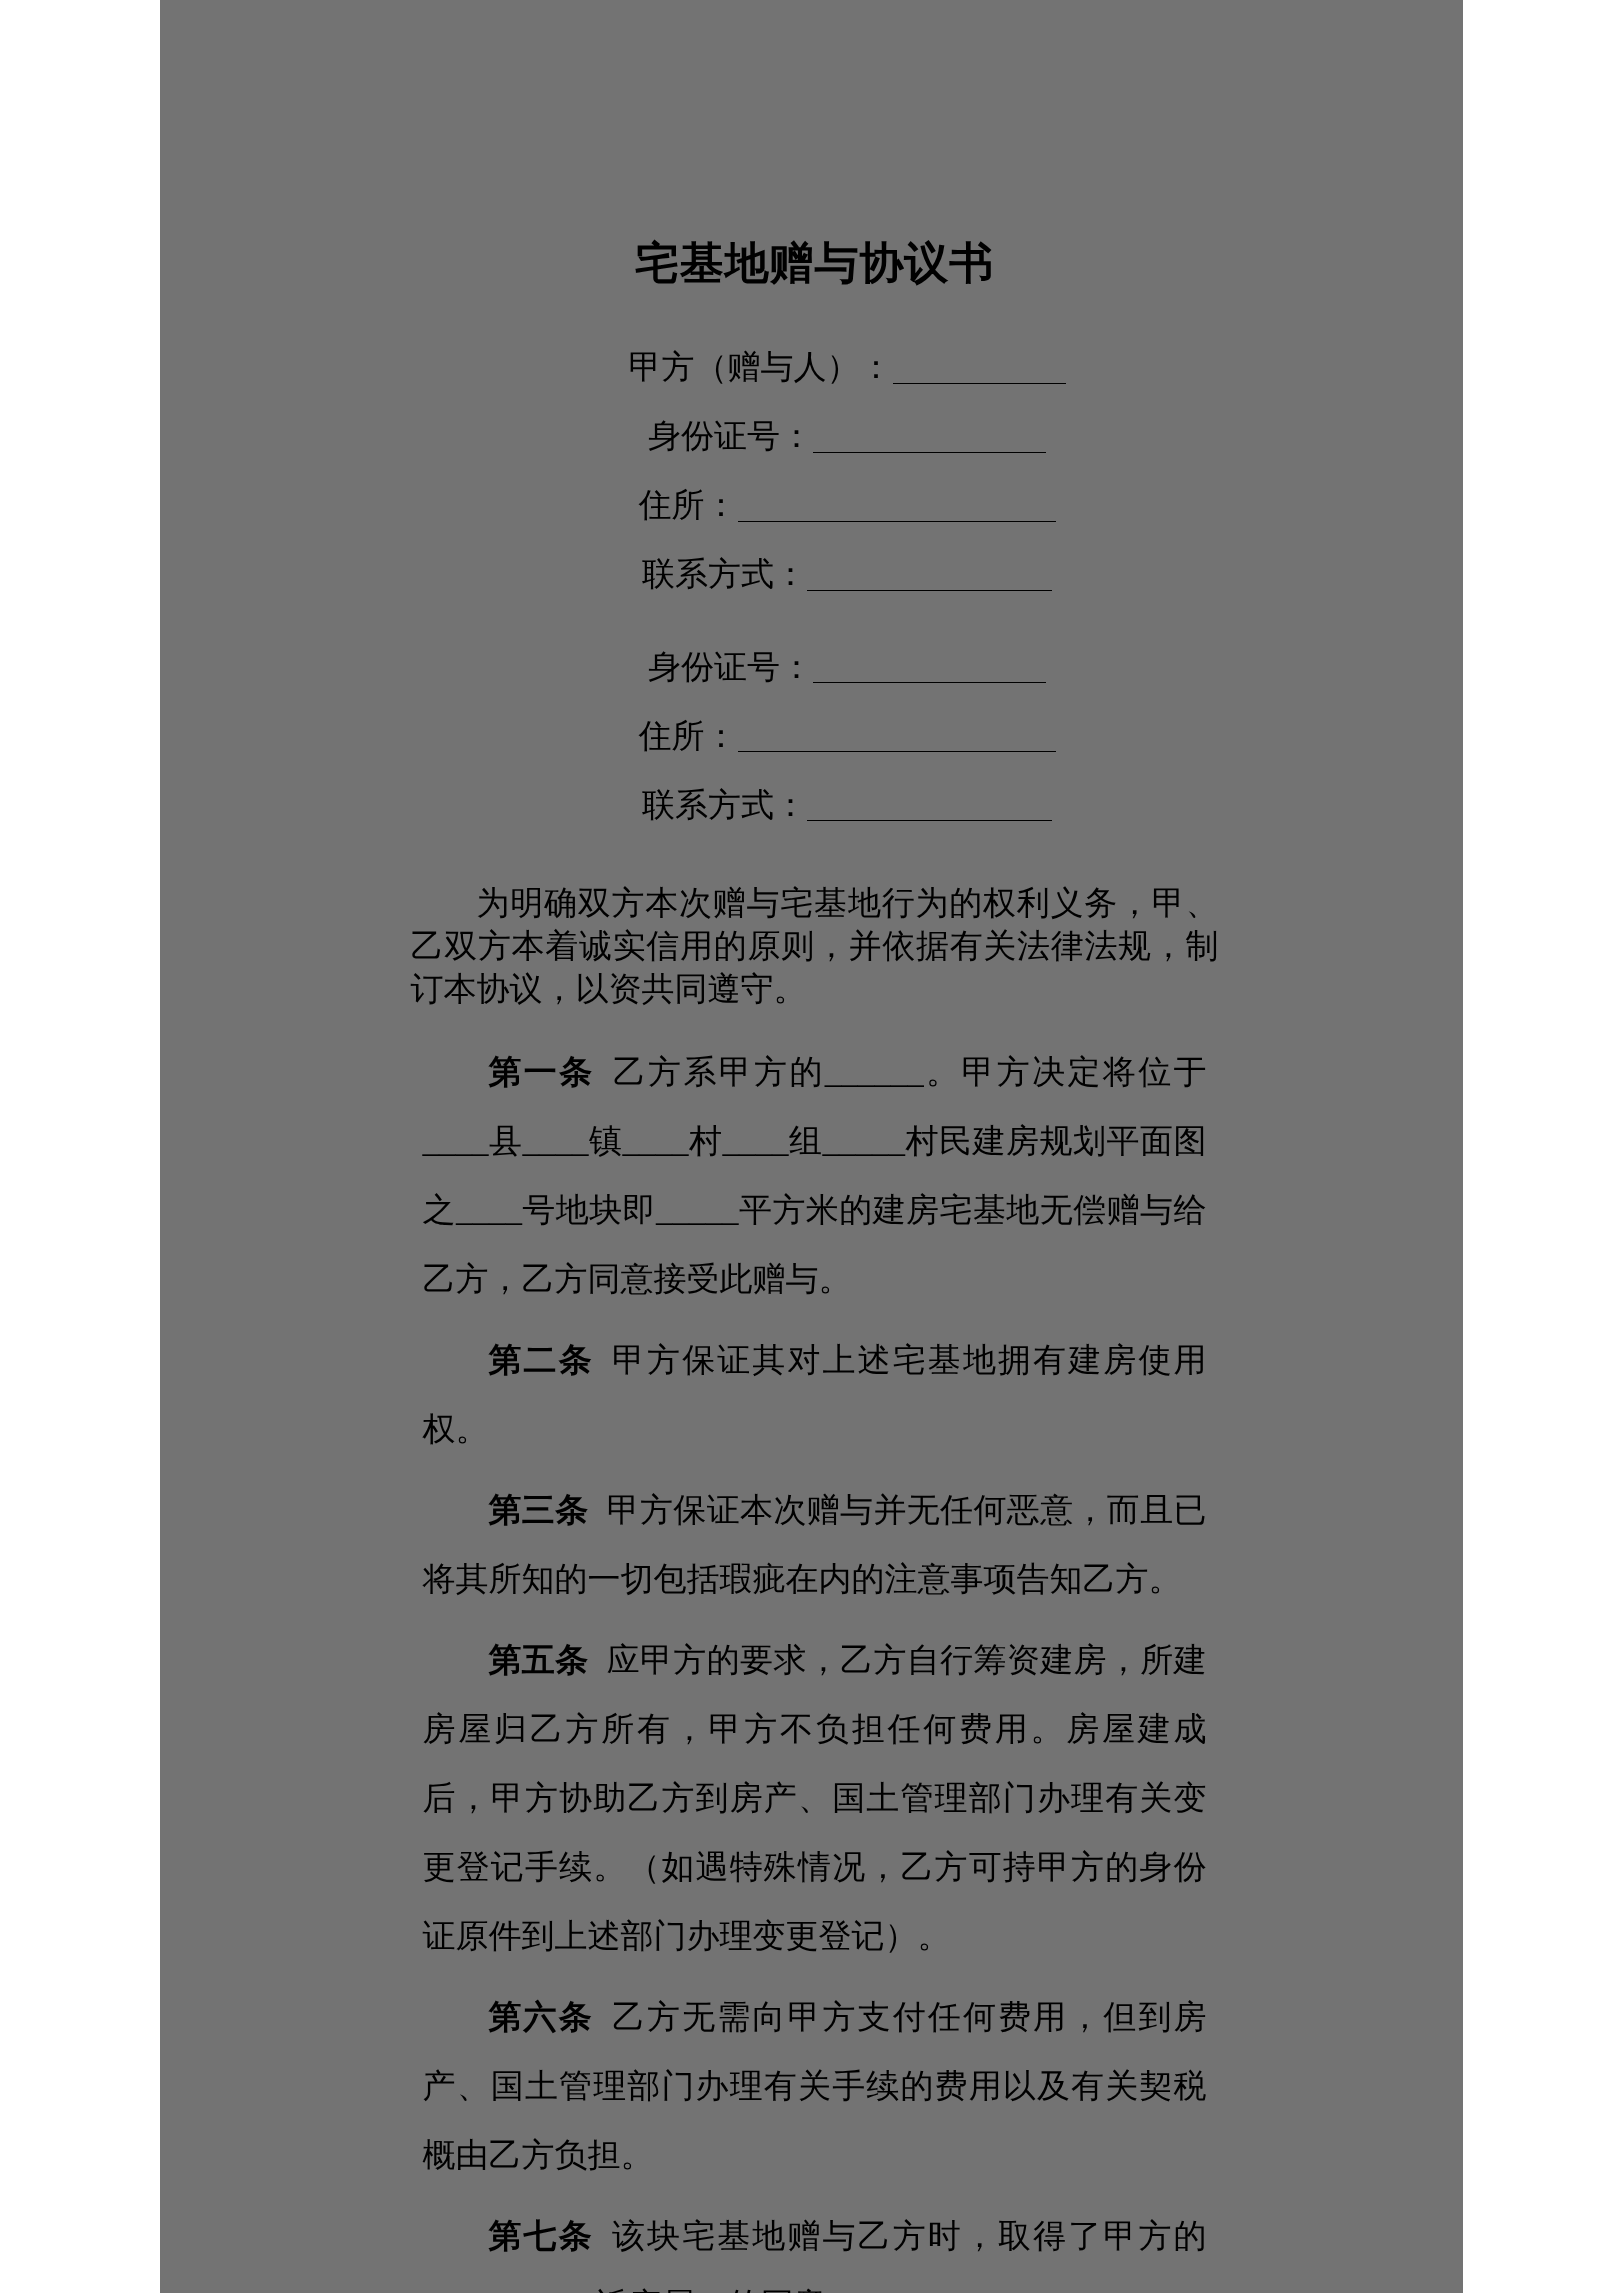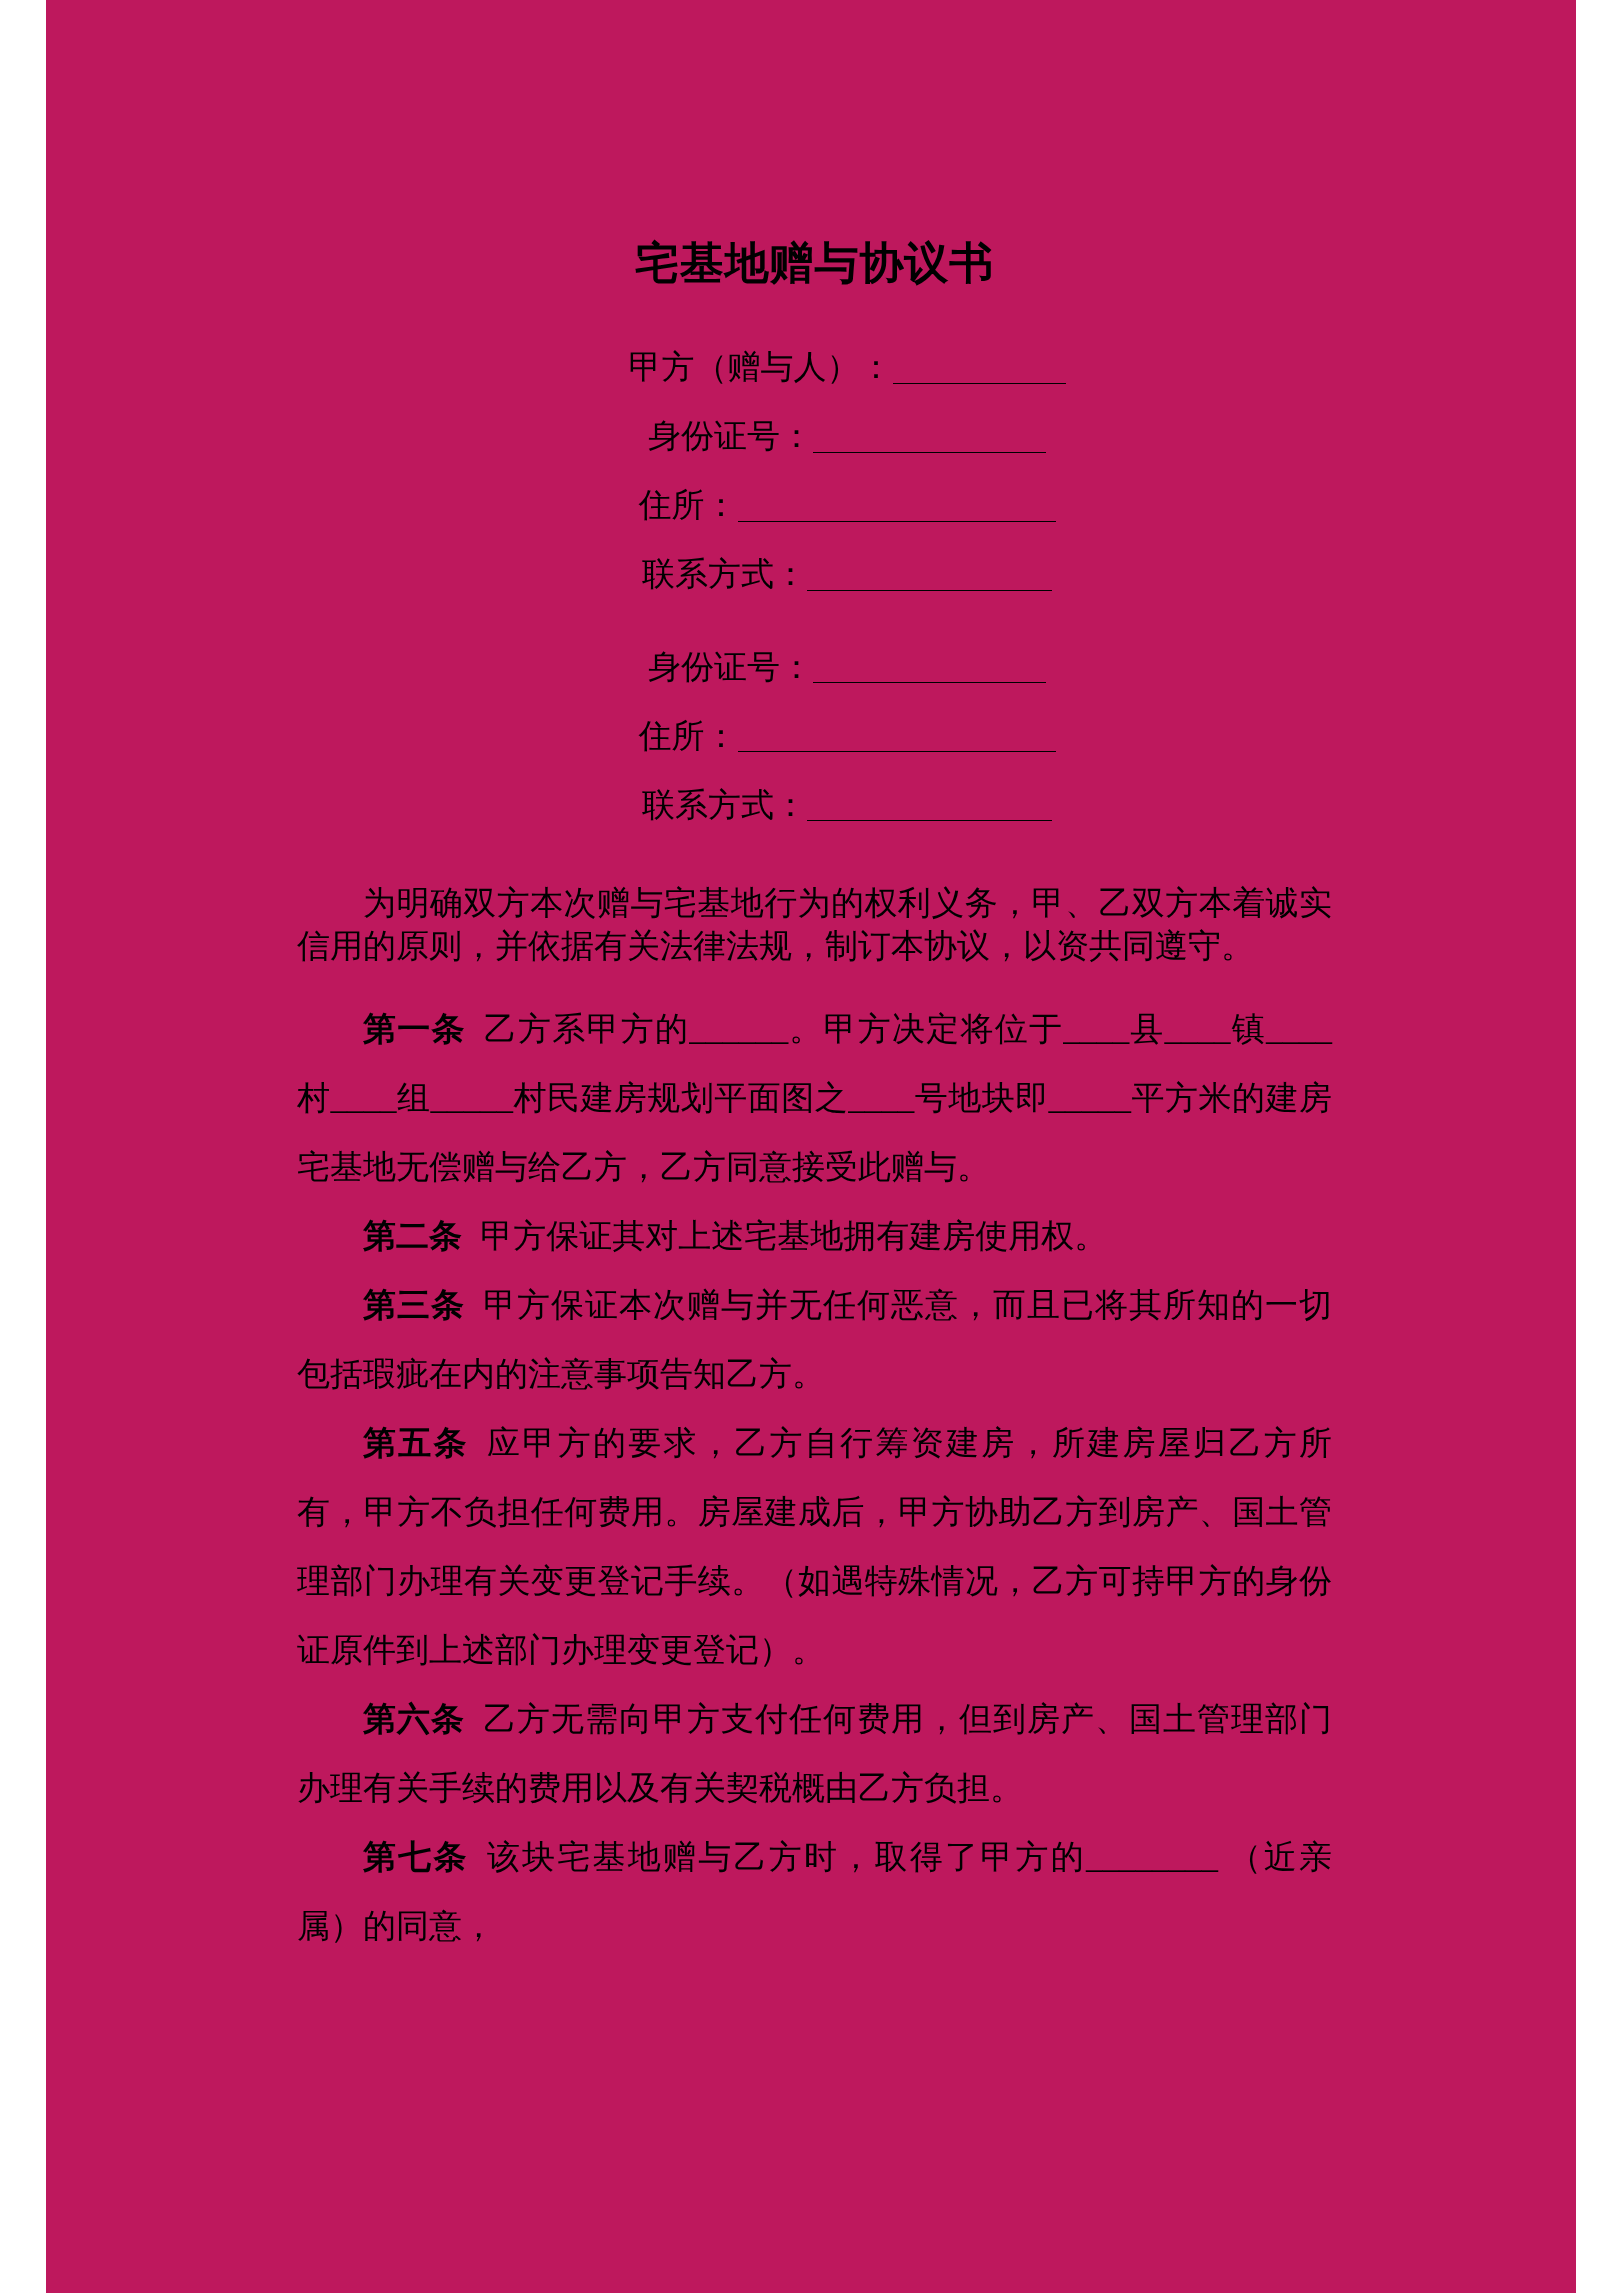--- a/index.html
+++ b/index.html
@@ -2,24 +2,24 @@
 <html style="font-size:14.5px"><head>
 <meta charset="utf-8">
 <style>
   html, body {
     margin: 0;
     padding: 0;
     background: #ffffff;
   }
   .page {
     position: relative;
-    width: 1530px;
+    width: 1303px;
     height: 2294px;
     margin: 0 auto;
-    background: #be185d;
+    background: #737373;
     box-sizing: border-box;
     padding: 235px 244px 0 251px;
     font-family: "Liberation Serif", "DejaVu Serif", serif;
     color: #000000;
     overflow: hidden;
   }
   .doc-title {
     margin: 0 0 40px 0;
     text-align: center;
     font-size: 44px;
@@ -57,21 +57,21 @@
     margin: 42px 0 0 0;
     font-size: 33px;
     line-height: 43px;
     text-indent: 2em;
     text-align: justify;
   }
   .articles {
     margin-top: 27px;
   }
   .article {
-    margin: 0;
+    margin: 12px;
     font-size: 33px;
     line-height: 69px;
     text-indent: 2em;
     text-align: justify;
   }
   .article-num {
     font-weight: bold;
     margin-right: 0.55em;
   }
 </style>

